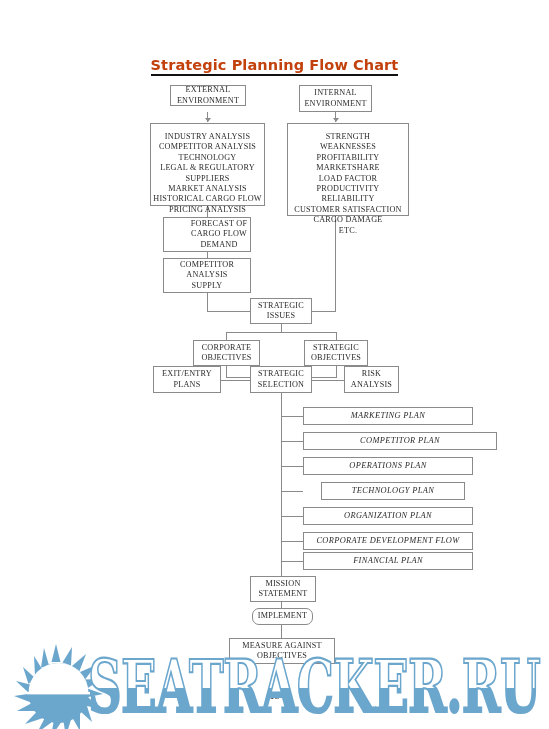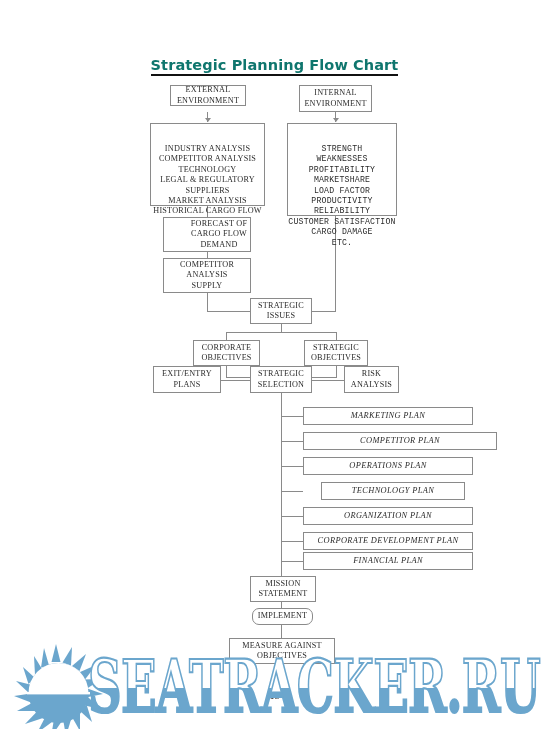--- a/index.html
+++ b/index.html
@@ -25,21 +25,21 @@
   #chart-title {
     position: absolute;
     left: 0;
     top: 57px;
     width: 549px;
     text-align: center;
     font-family: "DejaVu Sans", sans-serif;
     font-weight: bold;
     font-size: 14.5px;
     letter-spacing: 0.1px;
-    color: #0f766e;
+    color: #c2410c;
   }
   #chart-title span {
     border-bottom: 2px solid #111111;
     padding-bottom: 1px;
   }
   
   .node {
     position: absolute;
     box-sizing: border-box;
     border: 1px solid #8a8a8a;
@@ -52,21 +52,21 @@
     font-family: "Liberation Serif", serif;
     font-size: 8.2px;
     line-height: 10.4px;
     color: #2b2b2b;
     letter-spacing: 0.2px;
     z-index: 3;
   }
   .node .ln { display: block; white-space: nowrap; }
   .node.list {
     justify-content: flex-start;
-    padding-top: 20px;
+    padding-top: 8px;
   }
   .node.plan {
     font-size: 8.4px;
     letter-spacing: 0.35px;
     font-style: italic;
   }
   
   .conn {
     position: absolute;
     background: #8a8a8a;
@@ -133,21 +133,21 @@
     <span class="ln">INDUSTRY ANALYSIS</span>
     <span class="ln">COMPETITOR ANALYSIS</span>
     <span class="ln">TECHNOLOGY</span>
     <span class="ln">LEGAL &amp; REGULATORY</span>
     <span class="ln">SUPPLIERS</span>
     <span class="ln">MARKET ANALYSIS</span>
     <span class="ln">HISTORICAL CARGO FLOW</span>
     <span class="ln">PRICING ANALYSIS</span>
   </div>
 
-  <div class="node list" style="left:287px; top:123px; width:110px; height:93px;font-family:Liberation Mono, monospace;">
+  <div class="node list" style="left:287px; top:123px; width:122px; height:93px;">
     <span class="ln">STRENGTH</span>
     <span class="ln">WEAKNESSES</span>
     <span class="ln">PROFITABILITY</span>
     <span class="ln">MARKETSHARE</span>
     <span class="ln">LOAD FACTOR</span>
     <span class="ln">PRODUCTIVITY</span>
     <span class="ln">RELIABILITY</span>
     <span class="ln">CUSTOMER SATISFACTION</span>
     <span class="ln">CARGO DAMAGE</span>
     <span class="ln">ETC.</span>
@@ -240,21 +240,21 @@
     <span class="ln">TECHNOLOGY PLAN</span>
   </div>
   <div class="conn hline" style="left:281px; top:491px; width:22px;"></div>
 
   <div class="node plan" style="left:303px; top:507px; width:170px; height:18px;">
     <span class="ln">ORGANIZATION PLAN</span>
   </div>
   <div class="conn hline" style="left:281px; top:516px; width:22px;"></div>
 
   <div class="node plan" style="left:303px; top:532px; width:170px; height:18px;">
-    <span class="ln">CORPORATE DEVELOPMENT PLAN</span>
+    <span class="ln">CORPORATE DEVELOPMENT FLOW</span>
   </div>
   <div class="conn hline" style="left:281px; top:541px; width:22px;"></div>
 
   <div class="node plan" style="left:303px; top:552px; width:170px; height:18px;justify-content:center;">
     <span class="ln">FINANCIAL PLAN</span>
   </div>
   <div class="conn hline" style="left:281px; top:561px; width:22px;"></div>
 
   <div class="node" style="left:250px; top:576px; width:66px; height:26px;">
     <span class="ln">MISSION</span>

